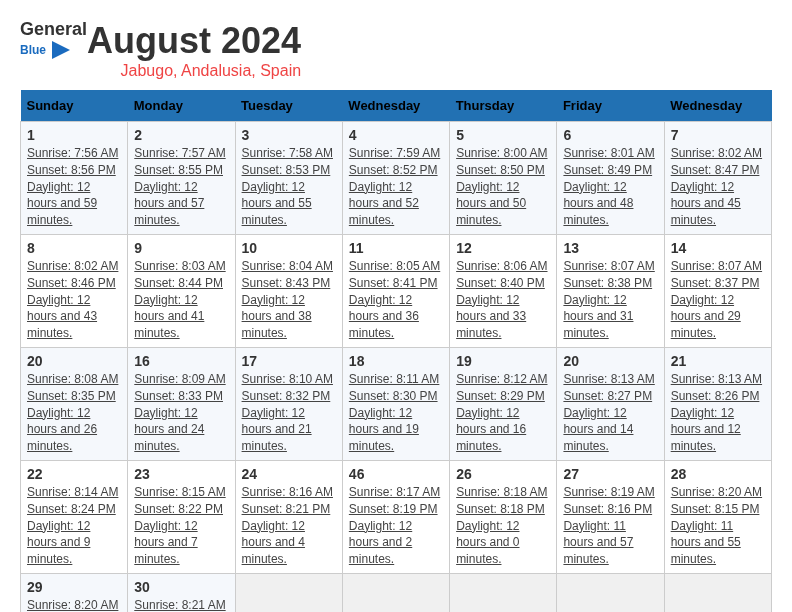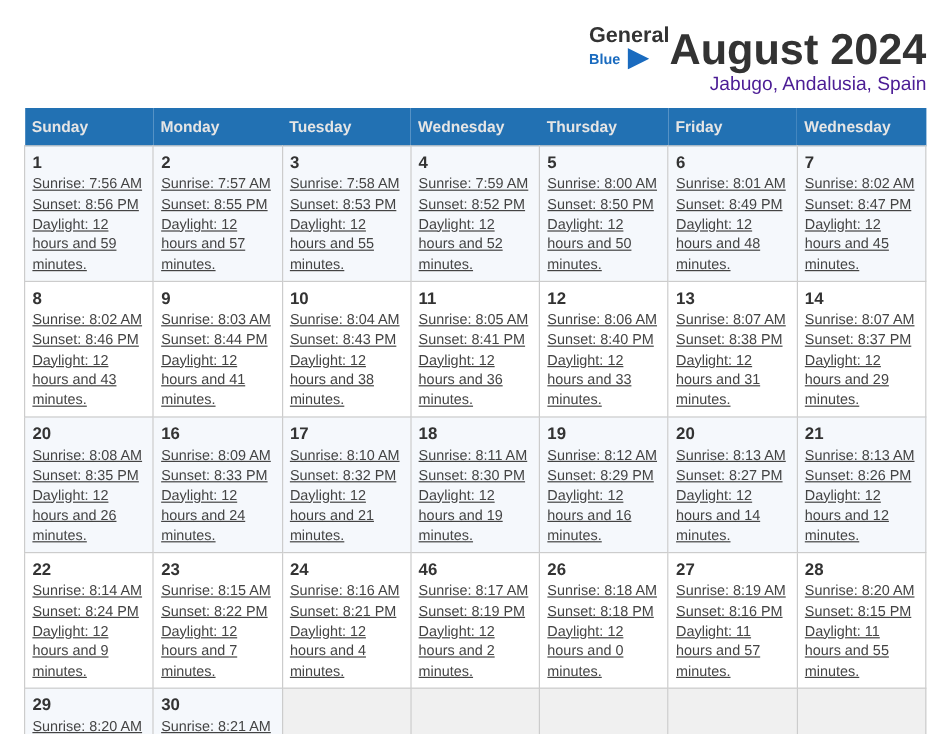--- a/index.html
+++ b/index.html
@@ -5,49 +5,49 @@
     * { box-sizing: border-box; margin: 0; padding: 0; }
     body {
       font-family: Arial, sans-serif;
       background: #fff;
       width: 792px;
       min-height: 612px;
       padding: 20px;
     }
     .header-area {
       display: flex;
-      justify-content: flex-end;
+      justify-content: flex-start;
       align-items: flex-start;
       margin-bottom: 10px;
     }
     .logo {
       display: flex;
       align-items: center;
       gap: 4px;
     }
     .title-area {
       text-align: right;
     }
     .month-title {
       font-size: 36px;
       font-weight: bold;
       color: #333;
     }
     .location-title {
       font-size: 16px;
-      color: #4c1d95;
+      color: #ef4444;
     }
     table {
       width: 100%;
       border-collapse: collapse;
       font-size: 11px;
     }
     thead th {
       background-color: #2271b3;
-      color: #e5e5e5;
+      color: #000000;
       padding: 8px 6px;
       text-align: left;
       font-size: 13px;
       font-weight: bold;
     }
     tbody td {
       border: 1px solid #ccc;
       vertical-align: top;
       padding: 5px 6px;
       height: 80px;

